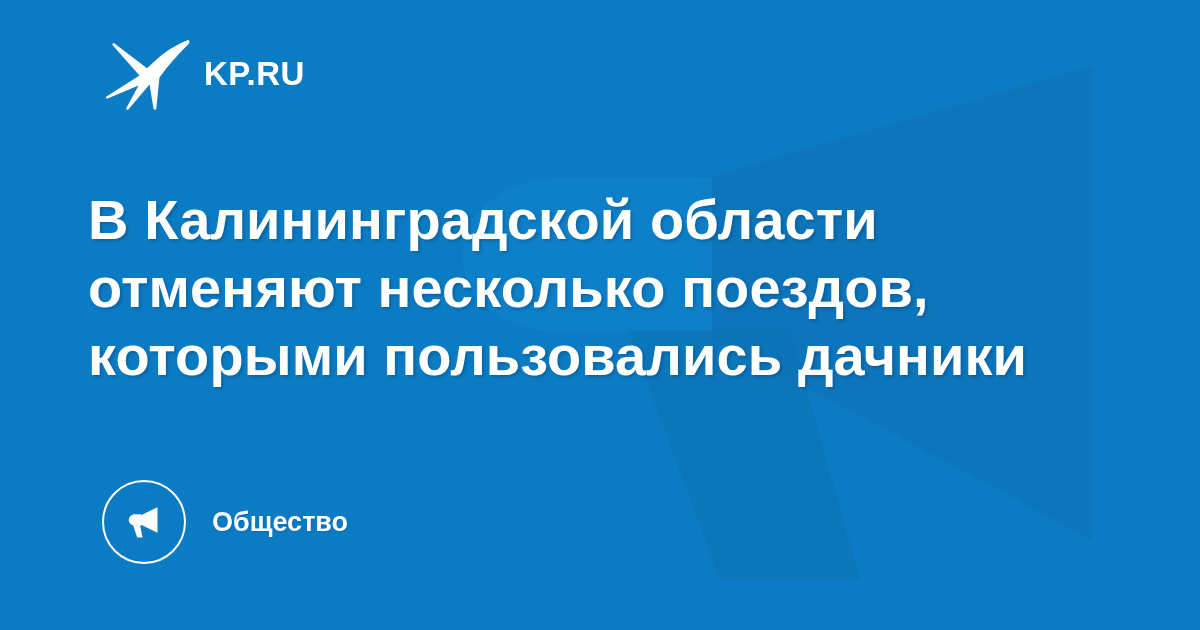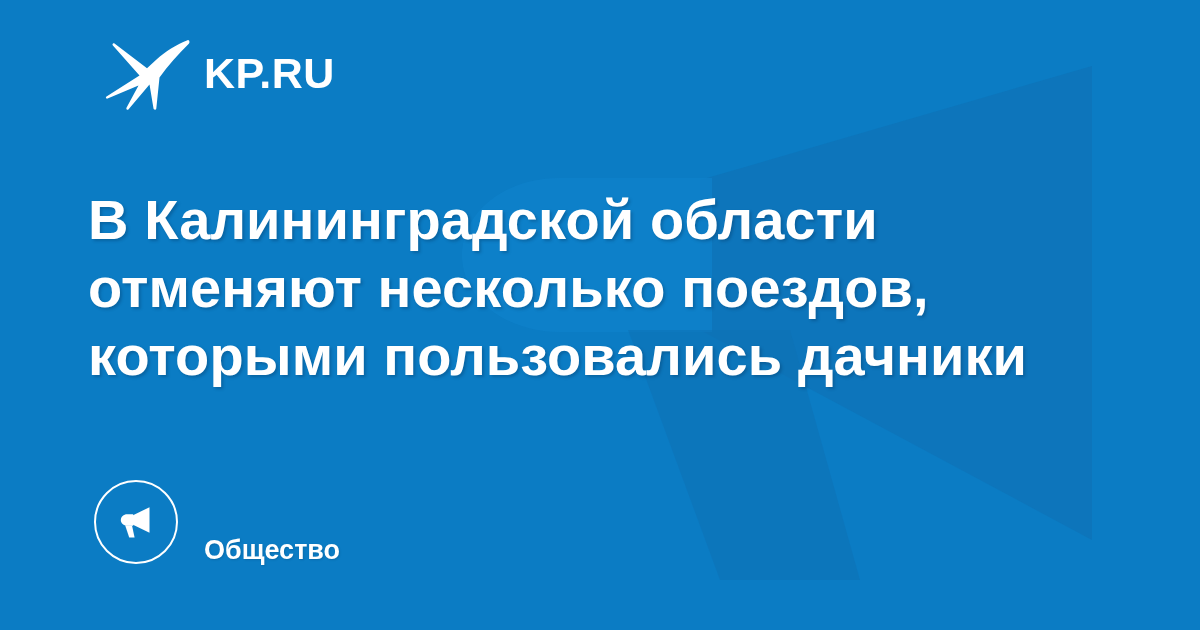--- a/index.html
+++ b/index.html
@@ -45,21 +45,21 @@
   }
   .logo-bird {
     width: 86px;
     height: 78px;
     display: block;
     flex: 0 0 auto;
   }
   .logo-word {
     margin-left: 14px;
     color: #ffffff;
-    font-size: 43px;
+    font-size: 33px;
     font-weight: 700;
     letter-spacing: 0.5px;
     line-height: 1;
     white-space: nowrap;
   }
 
   
   .headline {
     position: absolute;
     left: 88px;
@@ -70,24 +70,24 @@
     font-weight: 700;
     line-height: 68px;
     letter-spacing: 0.1px;
     text-shadow: 2px 2px 3px rgba(0, 48, 85, 0.30);
     word-break: normal;
   }
 
   
   .badge {
     position: absolute;
-    left: 94px;
+    left: 102px;
     top: 480px;
     display: flex;
-    align-items: flex-end;
+    align-items: center;
     height: 84px;
   }
   .badge-circle {
     width: 84px;
     height: 84px;
     border-radius: 50%;
     border: 2px solid #ffffff;
     box-sizing: border-box;
     display: flex;
     align-items: center;

